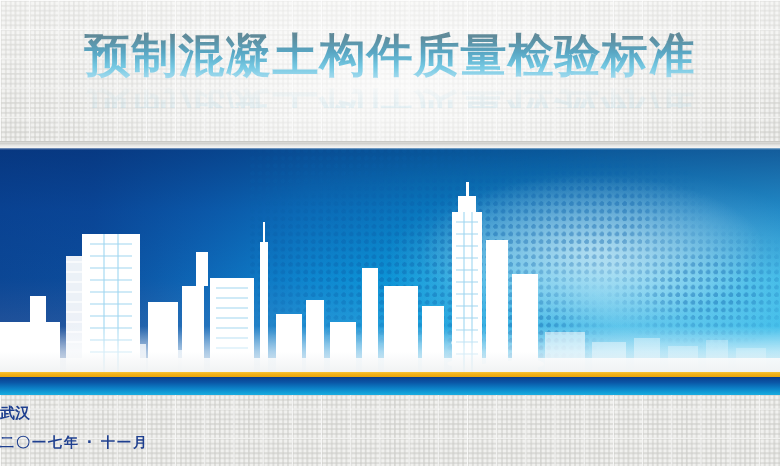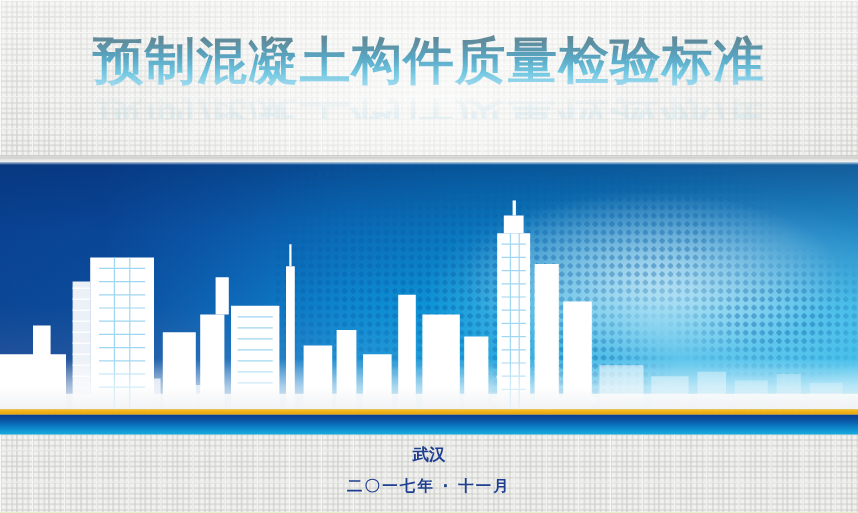--- a/index.html
+++ b/index.html
@@ -3,21 +3,21 @@
 <meta charset="utf-8">
 <style>
   html,body{margin:0;padding:0;}
   body{
     width:780px;height:466px;overflow:hidden;
     font-family:"Liberation Sans","DejaVu Sans",sans-serif;
     background:#f2f2f0;
   }
   #slide{
     position:relative;width:780px;height:466px;overflow:hidden;
-    background:#bef264;
+    background:#7dd3fc;
   }
 
   
   .gridbg{
     position:absolute;inset:0;
     background-color:#f1f1ef;
     background-image:
       linear-gradient(to right, rgba(255,255,255,.85) 1px, transparent 1px),
       linear-gradient(to bottom, rgba(255,255,255,.85) 1px, transparent 1px),
       linear-gradient(to right, rgba(210,210,206,.55) 1px, transparent 1px),
@@ -145,21 +145,21 @@
     background:linear-gradient(to bottom,#f7c235 0%,#f2b117 45%,#e8a50c 100%);
   }
   .stripe-blue{
     position:absolute;left:0;top:377px;width:780px;height:18px;
     background:linear-gradient(to bottom,#0a3d8c 0%,#0b56a6 30%,#0c7fc6 62%,#12a0d8 88%,#1aabdf 100%);
   }
 
   
   .footer{
     position:absolute;left:0;top:398px;width:780px;height:68px;
-    text-align:center;
+    text-align:left;
   }
   .footer-city{
     margin-top:5px;font-size:15px;font-weight:700;color:#1e3f8f;
     font-family:"DejaVu Sans","Liberation Sans",sans-serif;line-height:20px;
   }
   .footer-date{
     margin-top:7px;font-size:14px;font-weight:700;color:#1e3f8f;
     letter-spacing:2px;
     font-family:"DejaVu Sans","Liberation Sans",sans-serif;line-height:24px;
   }

